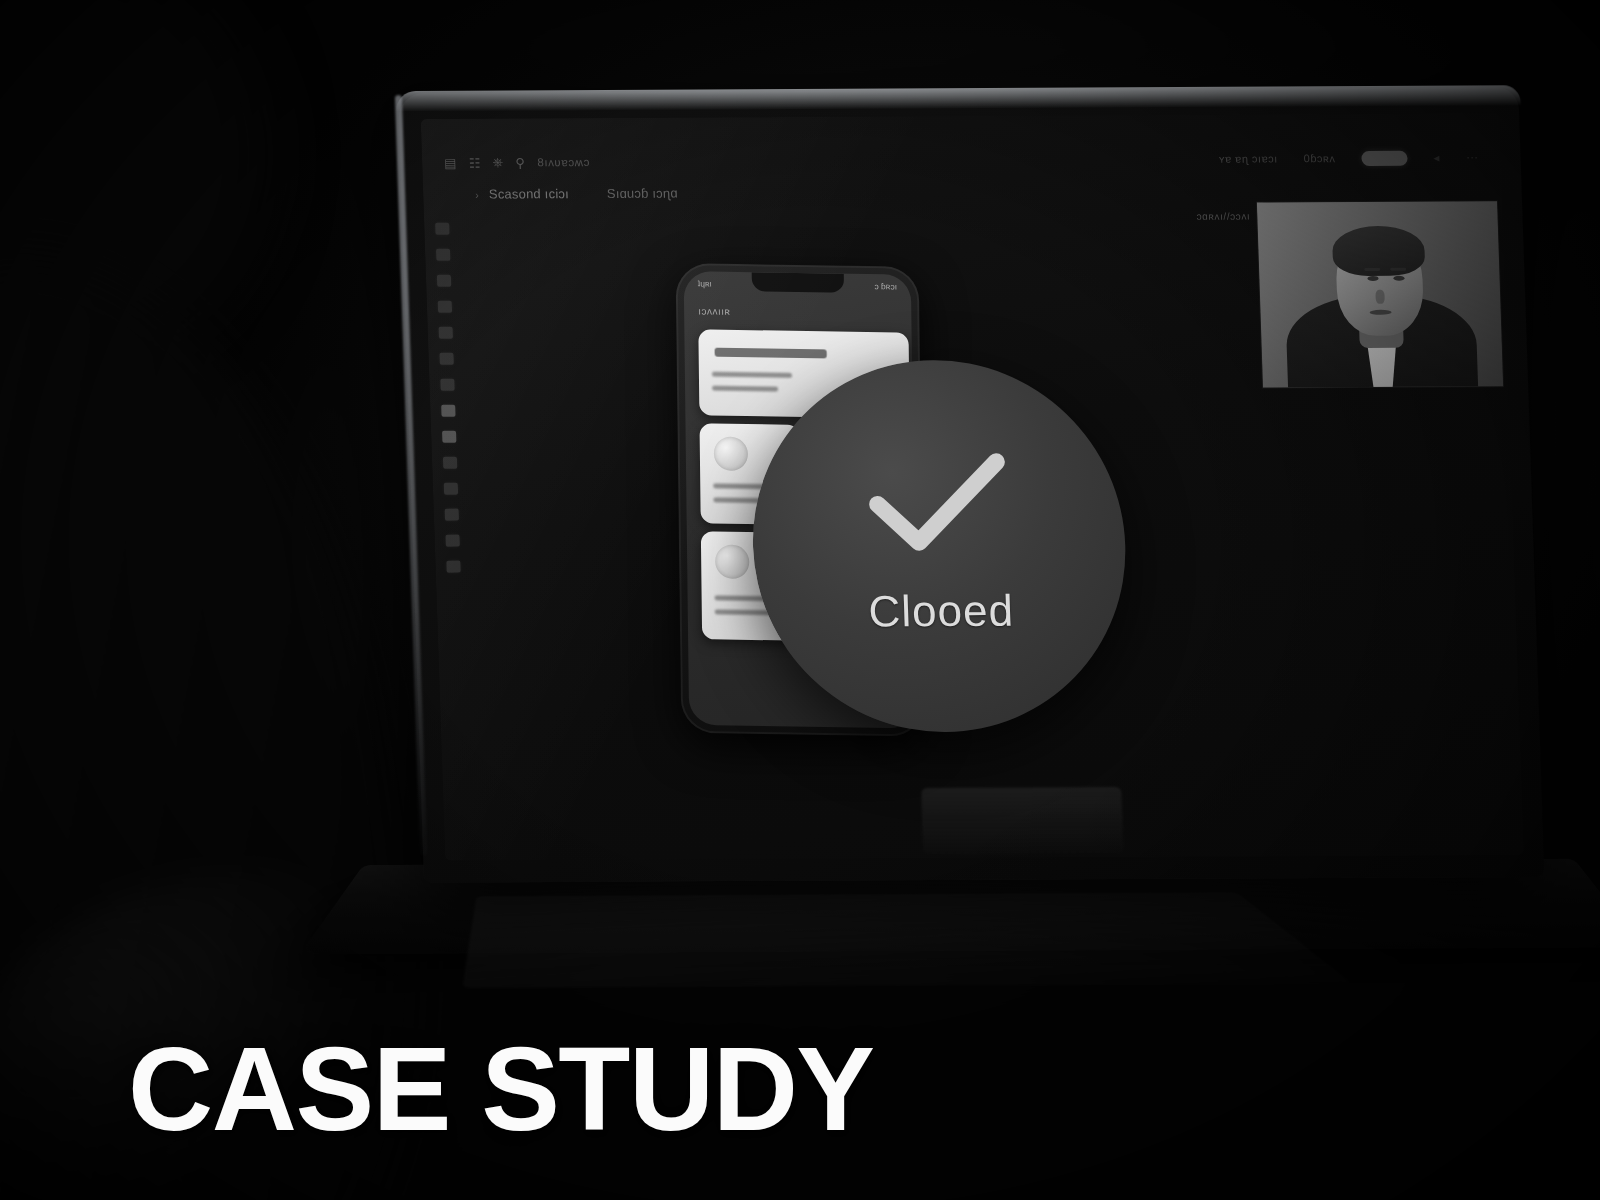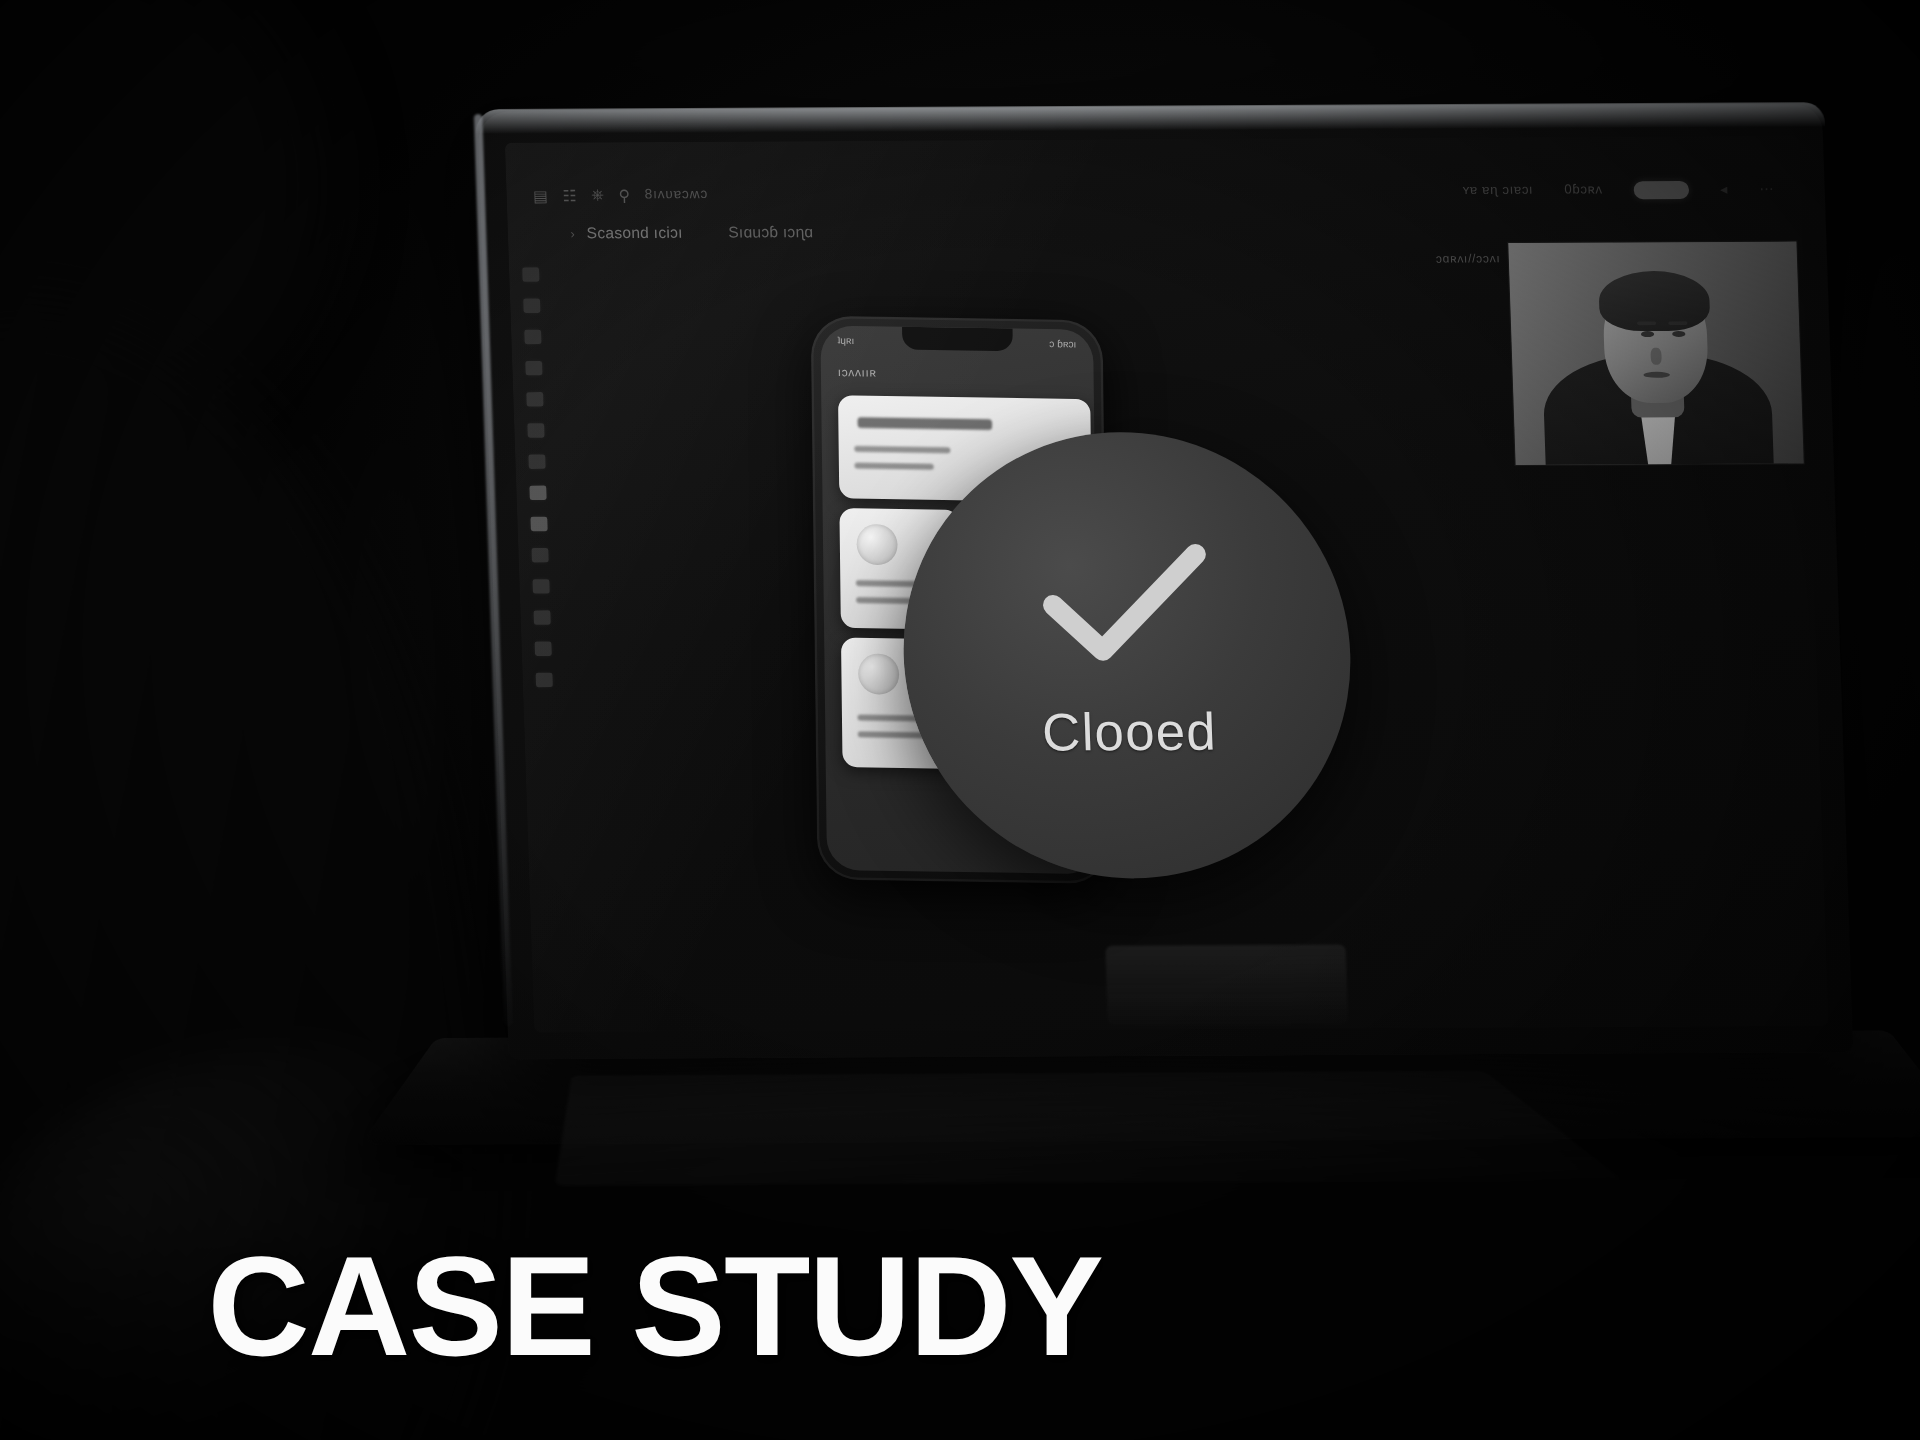--- a/index.html
+++ b/index.html
@@ -284,21 +284,21 @@
   .overlay-text {
     position:absolute; left:128px; bottom:0; width:1400px;
     z-index:30;
   }
   .headline {
     font-size:118px; line-height:.98; font-weight:700;
     color:#fbfbfb; letter-spacing:-1.5px;
     text-shadow:2px 3px 7px rgba(0,0,0,.85), 0 0 28px rgba(0,0,0,.6);
     text-transform:uppercase;
   }
-  .headline .l2 { display:block;margin-left:45px; }
+  .headline .l2 { display:block; }
   .subhead {
     margin-top:34px; font-size:46px; line-height:1.12; font-weight:700;
     color:#fbfbfb; letter-spacing:-.3px; text-transform:uppercase;
     text-shadow:2px 3px 6px rgba(0,0,0,.85);
   }
   .subhead .s2 { display:block; }
   .text-spacer { height:18px; }
 </style>
 </head>
 <body>

